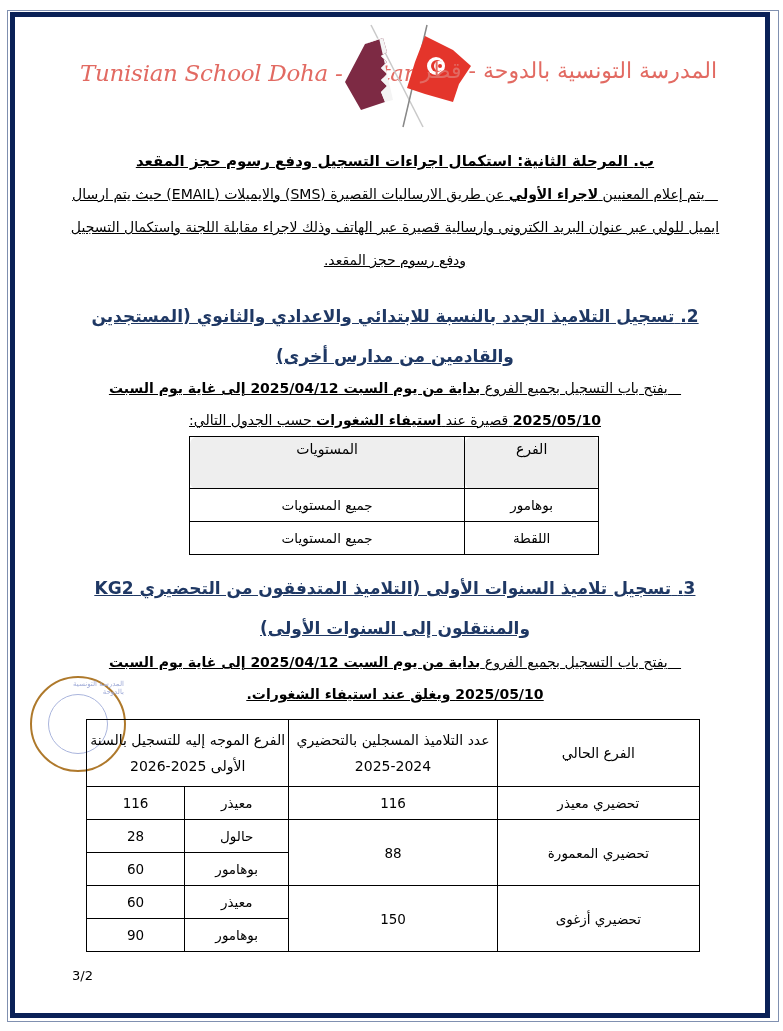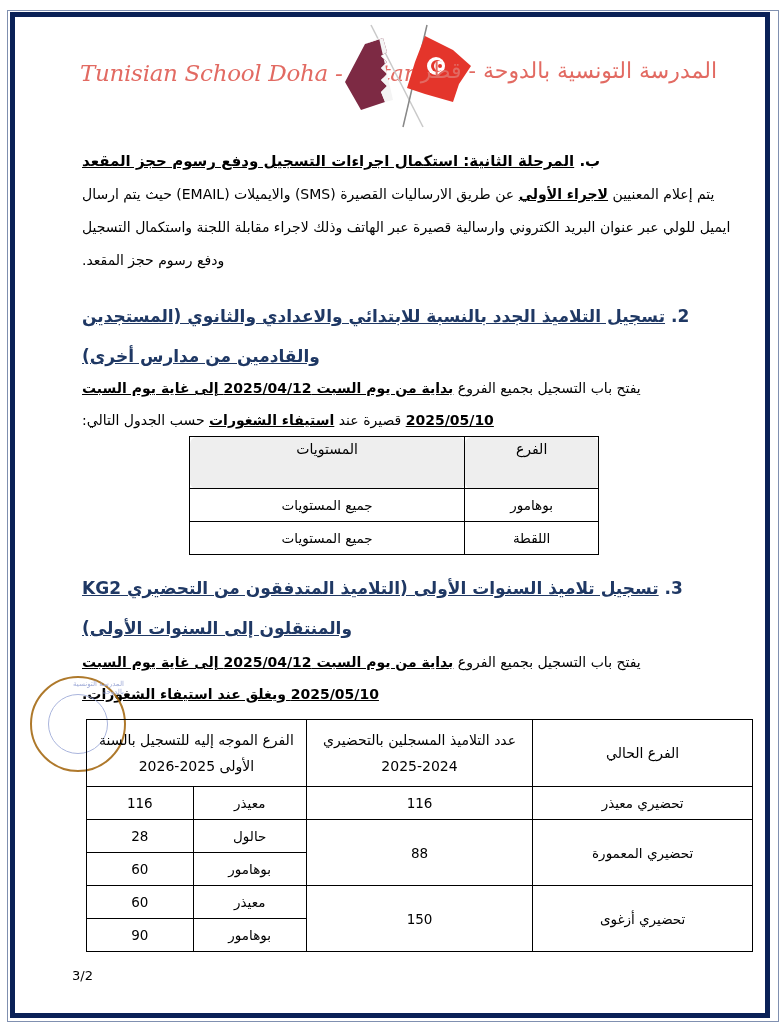--- a/index.html
+++ b/index.html
@@ -4,39 +4,39 @@
 <style>
   html, body { margin: 0; padding: 0; background: #ffffff; }
   body { width: 783px; height: 1031px; position: relative; overflow: hidden; font-family: "DejaVu Sans", sans-serif; color: #000; }
   .frame-outer { position: absolute; left: 7px; top: 10px; width: 772px; height: 1012px; border: 1px solid #8090b0; box-sizing: border-box; }
   .frame { position: absolute; left: 10px; top: 12px; width: 760px; height: 1006px; border: 5px solid #0a2157; box-sizing: border-box; }
   .header { position: absolute; left: 0; top: 22px; width: 783px; height: 110px; }
   .header-en { position: absolute; left: 80px; top: 38px; font-family: "DejaVu Serif", serif; font-style: italic; font-size: 23px; color: #e26a62; letter-spacing: -0.3px; }
   .header-ar { position: absolute; right: 66px; top: 36px; direction: rtl; font-family: "DejaVu Serif", serif; font-size: 22px; color: #e26a62; }
   .flags { position: absolute; left: 335px; top: 0px; width: 140px; height: 110px; }
 
-  .content { position: absolute; left: 82px; width: 650px; direction: rtl; text-align: left; }
+  .content { position: absolute; left: 70px; width: 650px; direction: rtl; text-align: center; text-decoration: underline; }
   .sub-heading { top: 152px; font-size: 15px; font-weight: bold; }
   .sub-heading .txt { text-decoration: underline; }
   .para { font-size: 14px; line-height: 33px; }
   .para1 { top: 178px; }
   .sec-heading { font-size: 17px; font-weight: bold; color: #1f3864; line-height: 40px; }
   .sec-heading .txt { text-decoration: underline; }
   .sec2 { top: 296px; }
   .sec3 { top: 568px; }
   .p2 { top: 372px; font-size: 14px; line-height: 32px; }
   .p3 { top: 646px; font-size: 14px; line-height: 32px; }
   .u-b { text-decoration: underline; font-weight: bold; }
 
   table { border-collapse: collapse; direction: rtl; position: absolute; font-size: 13.5px; }
   td, th { border: 1.3px solid #000; text-align: center; font-weight: normal; }
   .t1 { left: 189px; top: 436px; width: 410px; }
   .t1 th { background: #eeeeee; height: 46px; vertical-align: top; padding-top: 4px; font-size: 14px; border-radius: 7px; }
   .t1 td { height: 30px; }
-  .t2 { left: 86px; top: 719px; width: 667px; }
+  .t2 { left: 86px; top: 719px; width: 614px; }
   .t2 th { height: 64px; font-size: 14px; line-height: 26px; }
   .t2 td { height: 30px; }
 
   .stamp { position: absolute; left: 30px; top: 676px; width: 96px; height: 96px; border-radius: 50%; border: 2px solid #a16207; box-sizing: border-box; opacity: 0.85; }
   .stamp-inner { position: absolute; left: 16px; top: 16px; width: 60px; height: 60px; border-radius: 50%; border: 1.5px solid #9aa7d6; box-sizing: border-box; }
   .stamp-text { position: absolute; left: 26px; top: 2px; font-size: 7px; color: #8d9bd0; direction: rtl; }
   .page-num { position: absolute; left: 72px; top: 968px; font-size: 13px; }
 </style>
 </head>
 <body>

